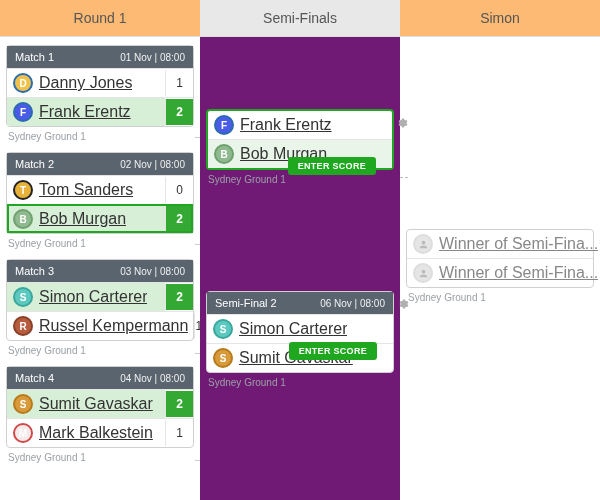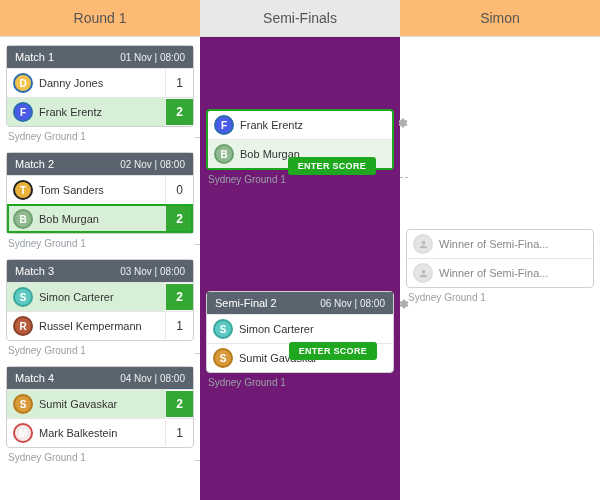--- a/index.html
+++ b/index.html
@@ -28,21 +28,21 @@
   .enter-score { position: absolute; right: 16px; background: #1fa81f; color: #fff; font-size: 9px; font-weight: 600; padding: 4px 10px; border-radius: 3px; letter-spacing: 0.3px; z-index: 5; }
   .match.sf1 { border: 2px solid #1fa81f; }
   .match.sf1 .enter-score { top: 46px; }
   .match.sf2 .enter-score { top: 50px; }
   .placeholder-avatar { background: #e5e5e5; color: #aaa; border-color: #ddd; }
   .placeholder-avatar svg { width: 11px; height: 11px; fill: #bbb; }
   .final-match .player-cell { color: #888; }
   .column.semi .col-body { padding-top: 72px; }
   .column.finals .col-body { padding-top: 192px; }
   .sf-gap { height: 96px; }
-  .player-name { white-space: nowrap; overflow: hidden; text-overflow: ellipsis; font-size: 11px; }
+  .player-name { white-space: nowrap; overflow: hidden; text-overflow: ellipsis; font-size: 16px; text-decoration: underline; }
   .connector { position: absolute; border: 1px dashed #bbb; border-left: none; }
   .c1 { left: 195px; top: 100px; width: 10px; height: 108px; border-right: 1px solid #ccc; border-top: 1px solid #ccc; border-bottom: 1px solid #ccc; }
   .c2 { left: 195px; top: 316px; width: 10px; height: 108px; border-right: 1px solid #ccc; border-top: 1px solid #ccc; border-bottom: 1px solid #ccc; }
   .c3 { position: absolute; left: 200px; top: 140px; width: 8px; border-top: 1px dashed #bbb; }
 </style>
 </head>
 <body>
 
 <div class="bracket">
 

